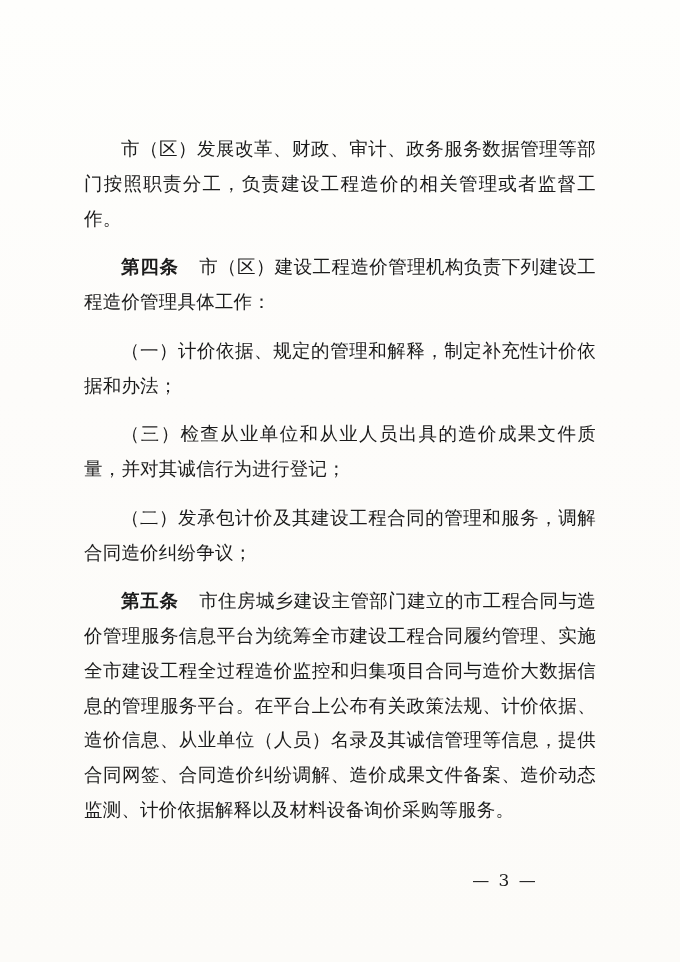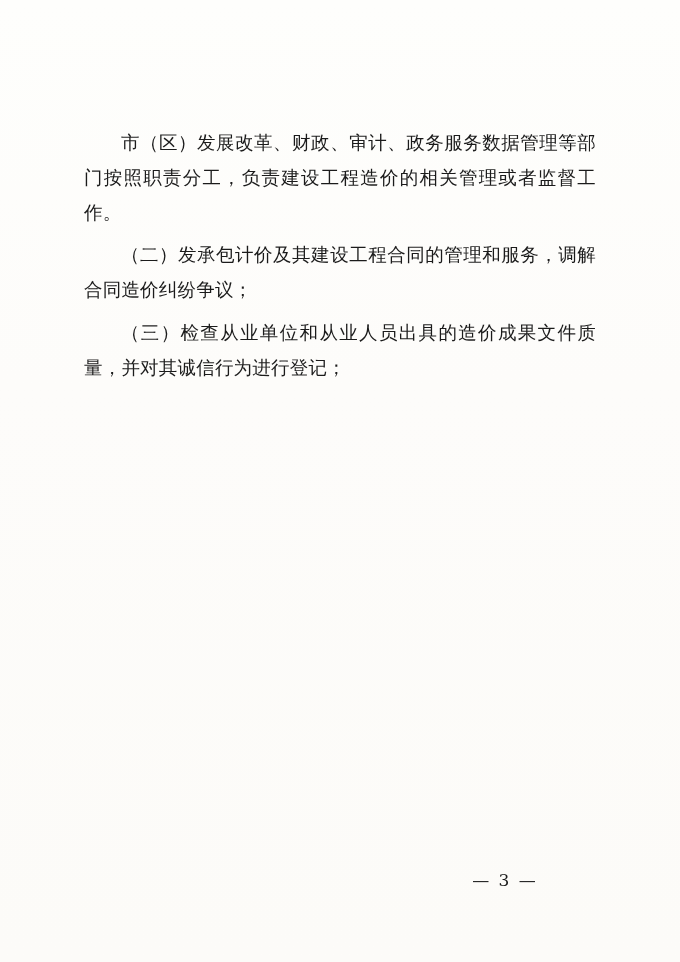--- a/index.html
+++ b/index.html
@@ -22,21 +22,21 @@
     height: 962px;
     background: linear-gradient(180deg, #fefefc 0%, #fdfcfa 40%, #fcfbf8 100%);
   }
   .content {
     position: absolute;
     top: 118px;
     left: 84px;
     width: 512px;
   }
   p.para {
-    margin: 8px 0 1px 0;
+    margin: 14px 0 1px 0;
     font-size: 18.5px;
     line-height: 1.88;
     text-align: justify;
     text-justify: inter-ideograph;
     letter-spacing: 0.2px;
     color: #1b1b1b;
   }
   p.indent {
     text-indent: 2em;
   }
@@ -67,31 +67,40 @@
 </head>
 <body>
 
 <div class="page">
   <div class="content">
 
     <p class="para indent">
       <span>市（区）发展改革、财政、审计、政务服务数据管理等部门按照职责分工，负责建设工程造价的相关管理或者监督工作。</span>
     </p>
 
-
+    <p class="para indent">
+      <span class="bold-head">第四条</span><span class="gap"></span><span>市（区）建设工程造价管理机构负责下列建设工程造价管理具体工作：</span>
+    </p>
 
     <p class="para indent">
-      <span>（二）发承包计价及其建设工程合同的管理和服务，调解合同造价纠纷争议；</span>
+      <span>（一）计价依据、规定的管理和解释，制定补充性计价依据和办法；</span>
     </p>
 
     <p class="para indent">
       <span>（三）检查从业单位和从业人员出具的造价成果文件质量，并对其诚信行为进行登记；</span>
     </p>
 
+    <p class="para indent">
+      <span>（二）发承包计价及其建设工程合同的管理和服务，调解合同造价纠纷争议；</span>
+    </p>
 
+
+    <p class="para indent">
+      <span class="bold-head">第五条</span><span class="gap"></span><span>市住房城乡建设主管部门建立的市工程合同与造价管理服务信息平台为统筹全市建设工程合同履约管理、实施全市建设工程全过程造价监控和归集项目合同与造价大数据信息的管理服务平台。在平台上公布有关政策法规、计价依据、造价信息、从业单位（人员）名录及其诚信管理等信息，提供合同网签、合同造价纠纷调解、造价成果文件备案、造价动态监测、计价依据解释以及材料设备询价采购等服务。</span>
+    </p>
 
 
   </div>
 
   <div class="page-number">
     <span class="pn-inner">— 3 —</span>
   </div>
 </div>
 
 </body></html>

